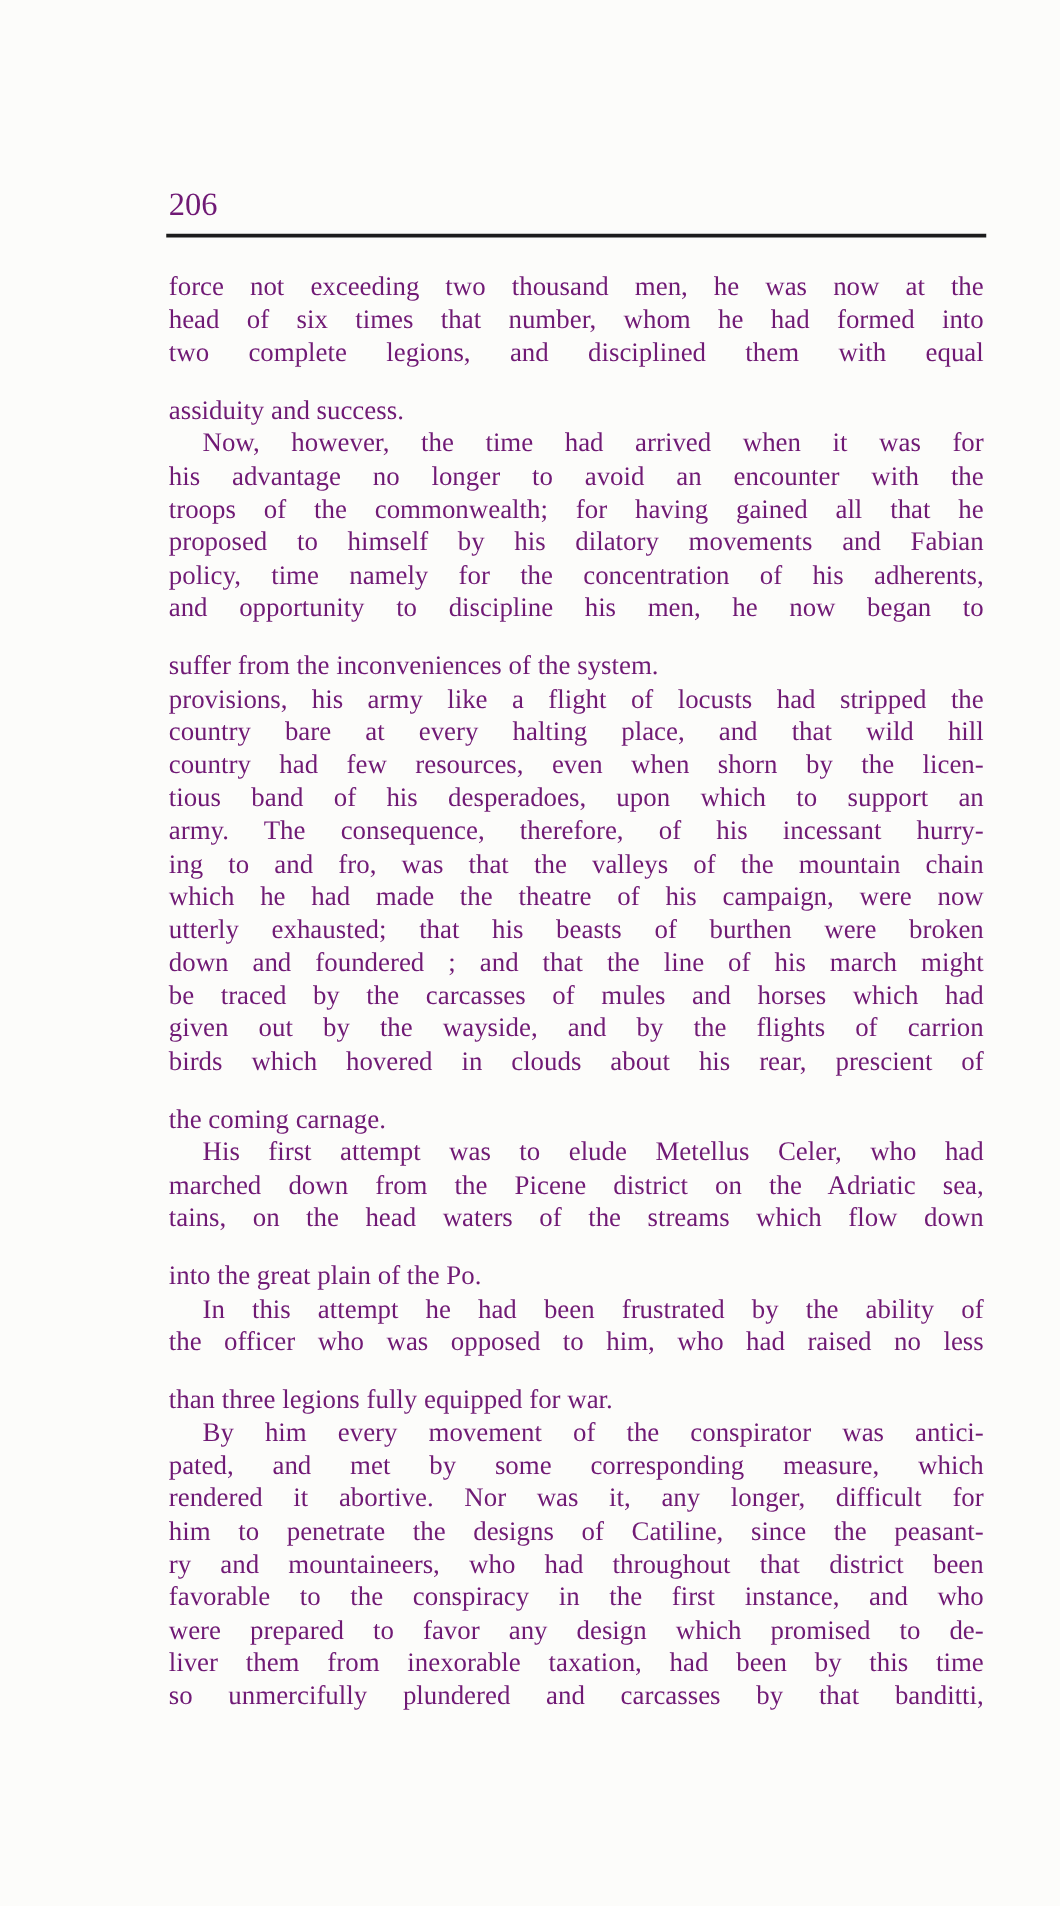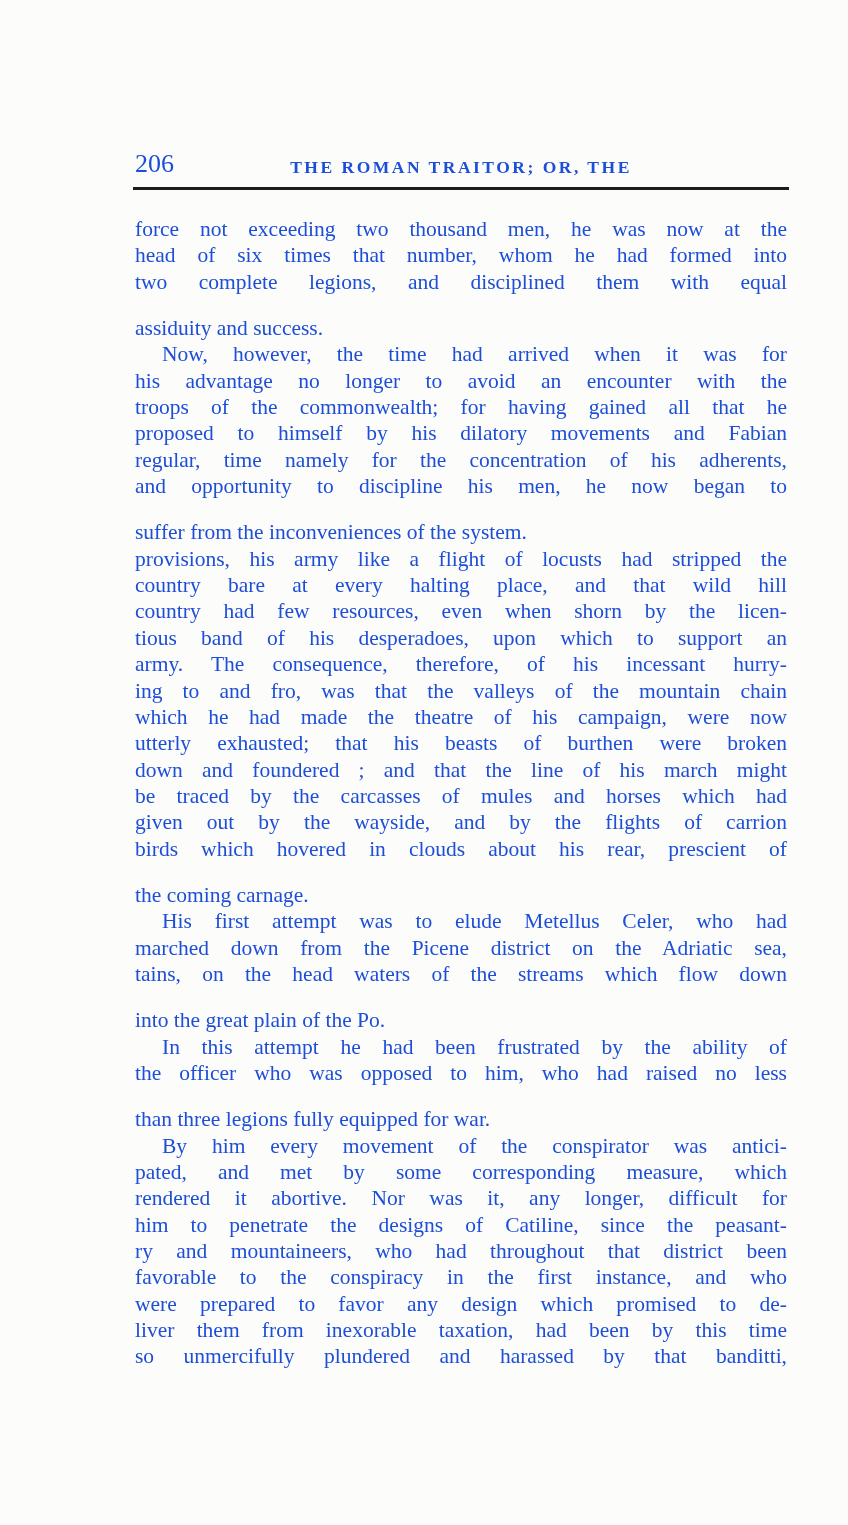--- a/index.html
+++ b/index.html
@@ -6,21 +6,21 @@
     margin: 0;
     padding: 0;
     background: #e8e8e6;
   }
   .page {
     position: relative;
     width: 848px;
     height: 1525px;
     background: #fcfcfa;
     font-family: "Liberation Serif", serif;
-    color: #1d4ed8;
+    color: #701a75;
     overflow: hidden;
   }
   .header {
     position: absolute;
     top: 150px;
     left: 135px;
     width: 652px;
     height: 30px;
   }
   .page-number {
@@ -70,33 +70,32 @@
   .line.indent {
     text-indent: 27px;
   }
 </style>
 </head>
 <body>
 
 <div class="page">
   <div class="header">
     <span class="page-number">206</span>
-    <span class="running-title">THE ROMAN TRAITOR; OR, THE</span>
   </div>
   <div class="rule"></div>
   <div class="body-text">
       <div class="line">force not exceeding two thousand men, he was now at the</div>
       <div class="line">head of six times that number, whom he had formed into</div>
       <div class="line">two complete legions, and disciplined them with equal</div>
       <div class="line para-end">assiduity and success.</div>
       <div class="line indent">Now, however, the time had arrived when it was for</div>
       <div class="line">his advantage no longer to avoid an encounter with the</div>
       <div class="line">troops of the commonwealth; for having gained all that he</div>
       <div class="line">proposed to himself by his dilatory movements and Fabian</div>
-      <div class="line">regular, time namely for the concentration of his adherents,</div>
+      <div class="line">policy, time namely for the concentration of his adherents,</div>
       <div class="line">and opportunity to discipline his men, he now began to</div>
       <div class="line para-end">suffer from the inconveniences of the system.</div>
       <div class="line">provisions, his army like a flight of locusts had stripped the</div>
       <div class="line">country bare at every halting place, and that wild hill</div>
       <div class="line">country had few resources, even when shorn by the licen-</div>
       <div class="line">tious band of his desperadoes, upon which to support an</div>
       <div class="line">army. The consequence, therefore, of his incessant hurry-</div>
       <div class="line">ing to and fro, was that the valleys of the mountain chain</div>
       <div class="line">which he had made the theatre of his campaign, were now</div>
       <div class="line">utterly exhausted; that his beasts of burthen were broken</div>
@@ -113,15 +112,15 @@
       <div class="line">the officer who was opposed to him, who had raised no less</div>
       <div class="line para-end">than three legions fully equipped for war.</div>
       <div class="line indent">By him every movement of the conspirator was antici-</div>
       <div class="line">pated, and met by some corresponding measure, which</div>
       <div class="line">rendered it abortive. Nor was it, any longer, difficult for</div>
       <div class="line">him to penetrate the designs of Catiline, since the peasant-</div>
       <div class="line">ry and mountaineers, who had throughout that district been</div>
       <div class="line">favorable to the conspiracy in the first instance, and who</div>
       <div class="line">were prepared to favor any design which promised to de-</div>
       <div class="line">liver them from inexorable taxation, had been by this time</div>
-      <div class="line">so unmercifully plundered and harassed by that banditti,</div>
+      <div class="line">so unmercifully plundered and carcasses by that banditti,</div>
     </div>
 </div>
 
 </body></html>

